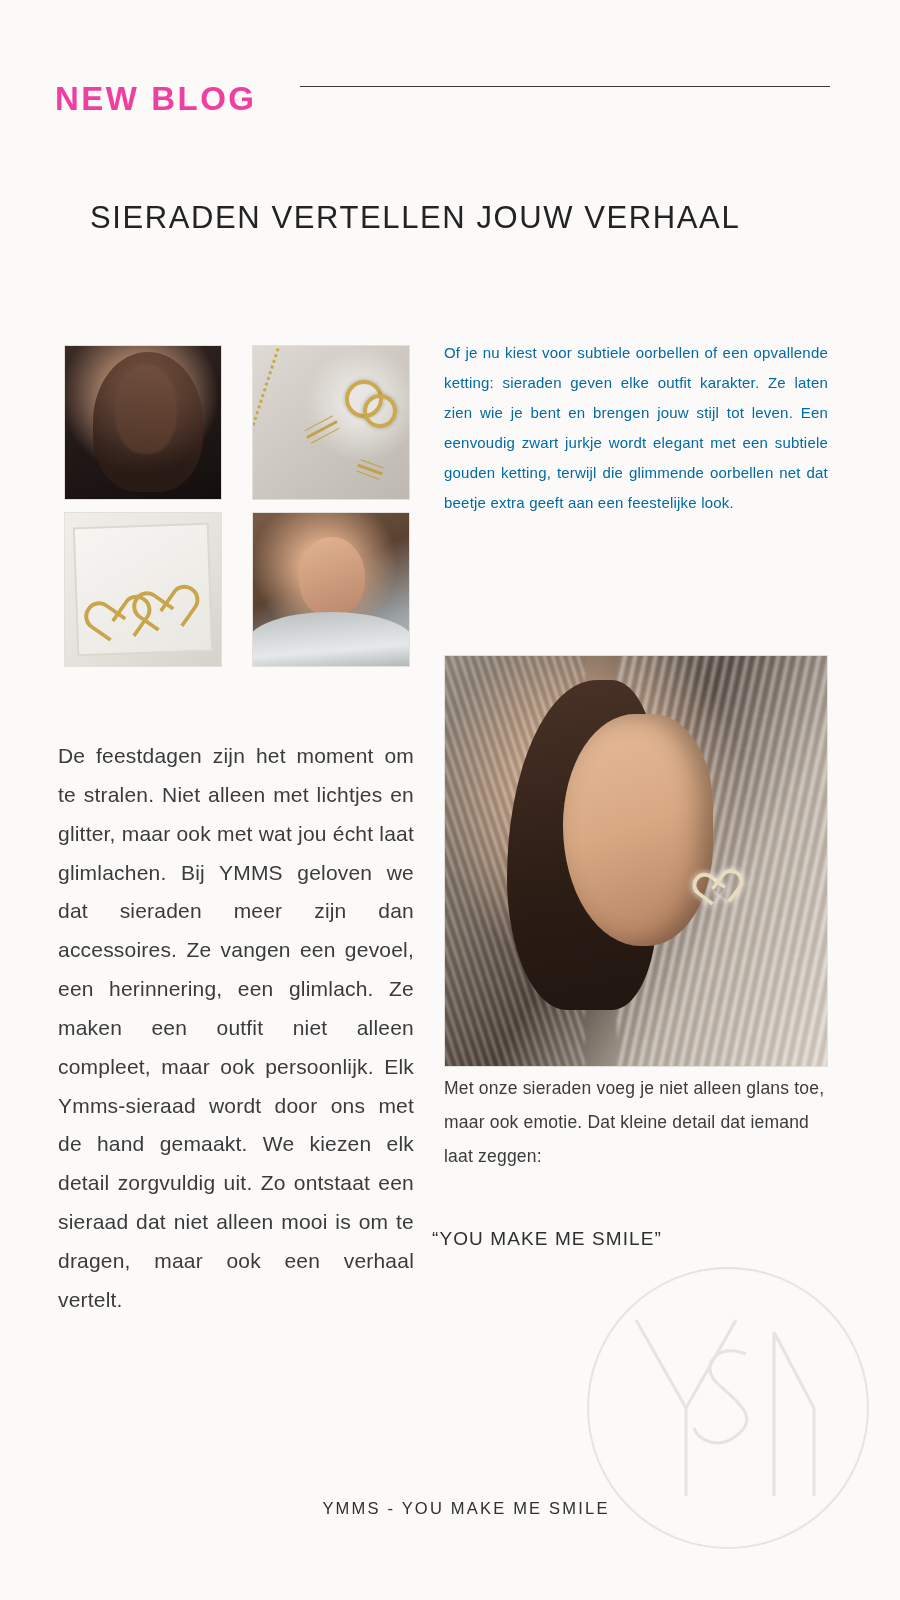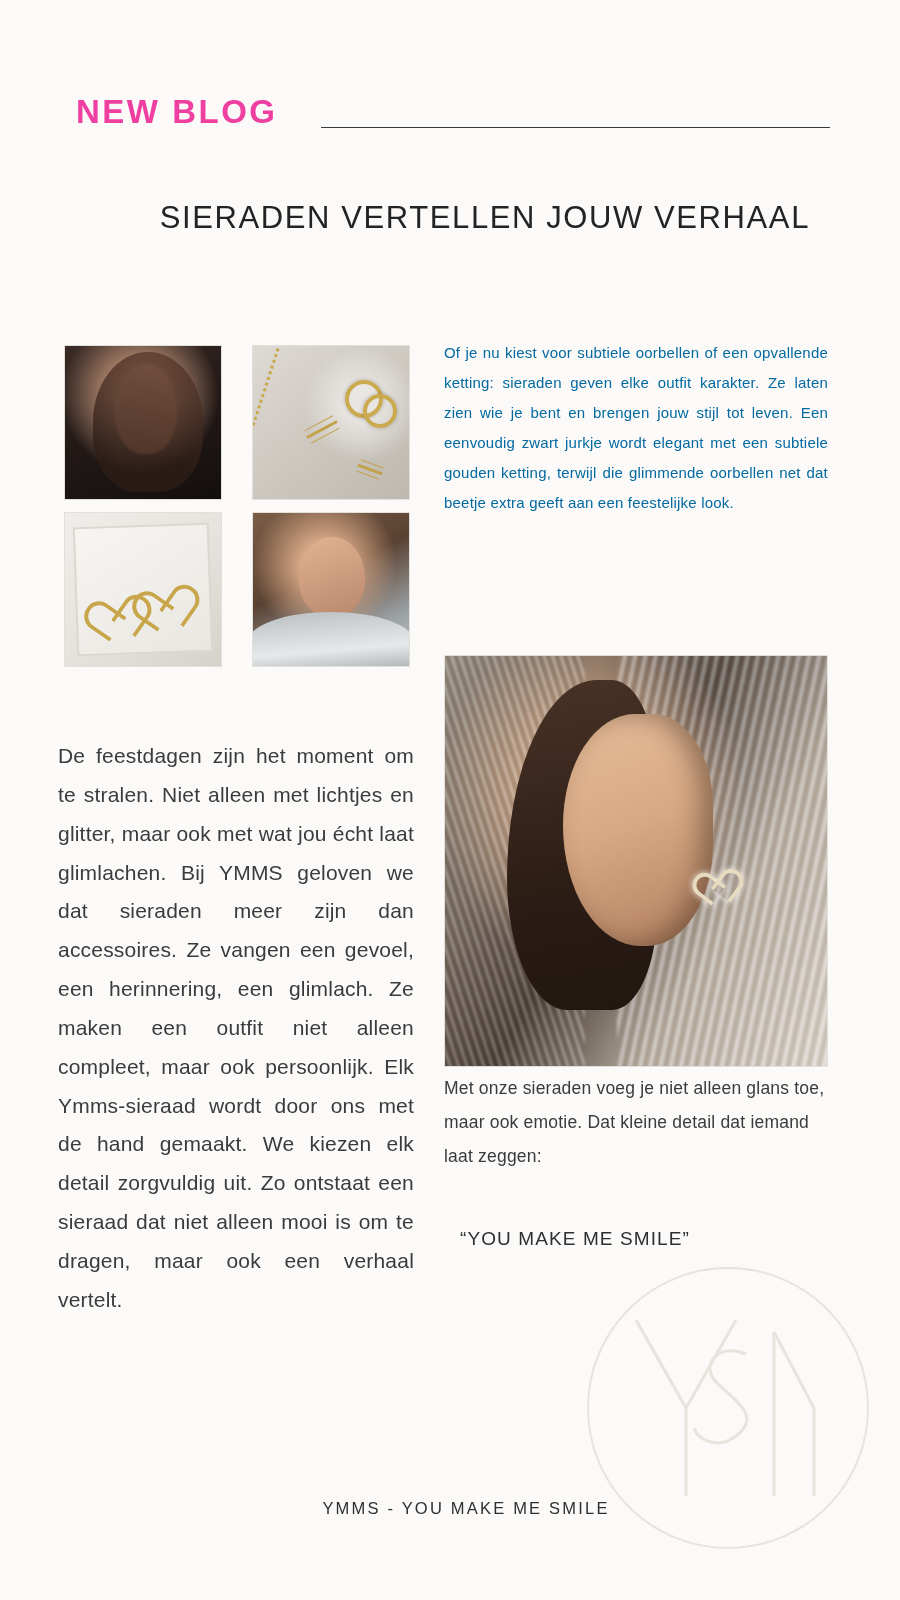--- a/index.html
+++ b/index.html
@@ -20,25 +20,25 @@
     position: relative;
     width: 900px;
     height: 1600px;
     box-sizing: border-box;
   }
 
   
   .header {
     position: absolute;
     top: 82px;
-    left: 76px;
+    left: 55px;
     right: 64px;
     height: 46px;
     display: flex;
-    align-items: flex-end;
+    align-items: flex-start;
   }
   .new-blog {
     font-size: 33px;
     font-weight: bold;
     letter-spacing: 2.5px;
     color: #ef3fa0;
     white-space: nowrap;
     line-height: 1;
   }
   .header-rule {
@@ -49,21 +49,21 @@
     margin-right: 6px;
     margin-top: 4px;
   }
 
   
   .title {
     position: absolute;
     top: 196px;
     left: 90px;
     width: 720px;
-    text-align: right;
+    text-align: left;
     font-size: 31px;
     letter-spacing: 1.6px;
     line-height: 1.42;
     color: #232323;
     font-weight: 400;
   }
 
   
   .grid {
     position: absolute;
@@ -293,21 +293,21 @@
     left: 444px;
     width: 386px;
     font-size: 17.5px;
     line-height: 1.95;
     color: #3b3b3b;
     letter-spacing: .2px;
   }
   .quote {
     position: absolute;
     top: 1228px;
-    left: 460px;
+    left: 432px;
     width: 386px;
     font-size: 19px;
     letter-spacing: 1.1px;
     color: #2f2f2f;
   }
 
   
   .watermark {
     position: absolute;
     left: 578px;

